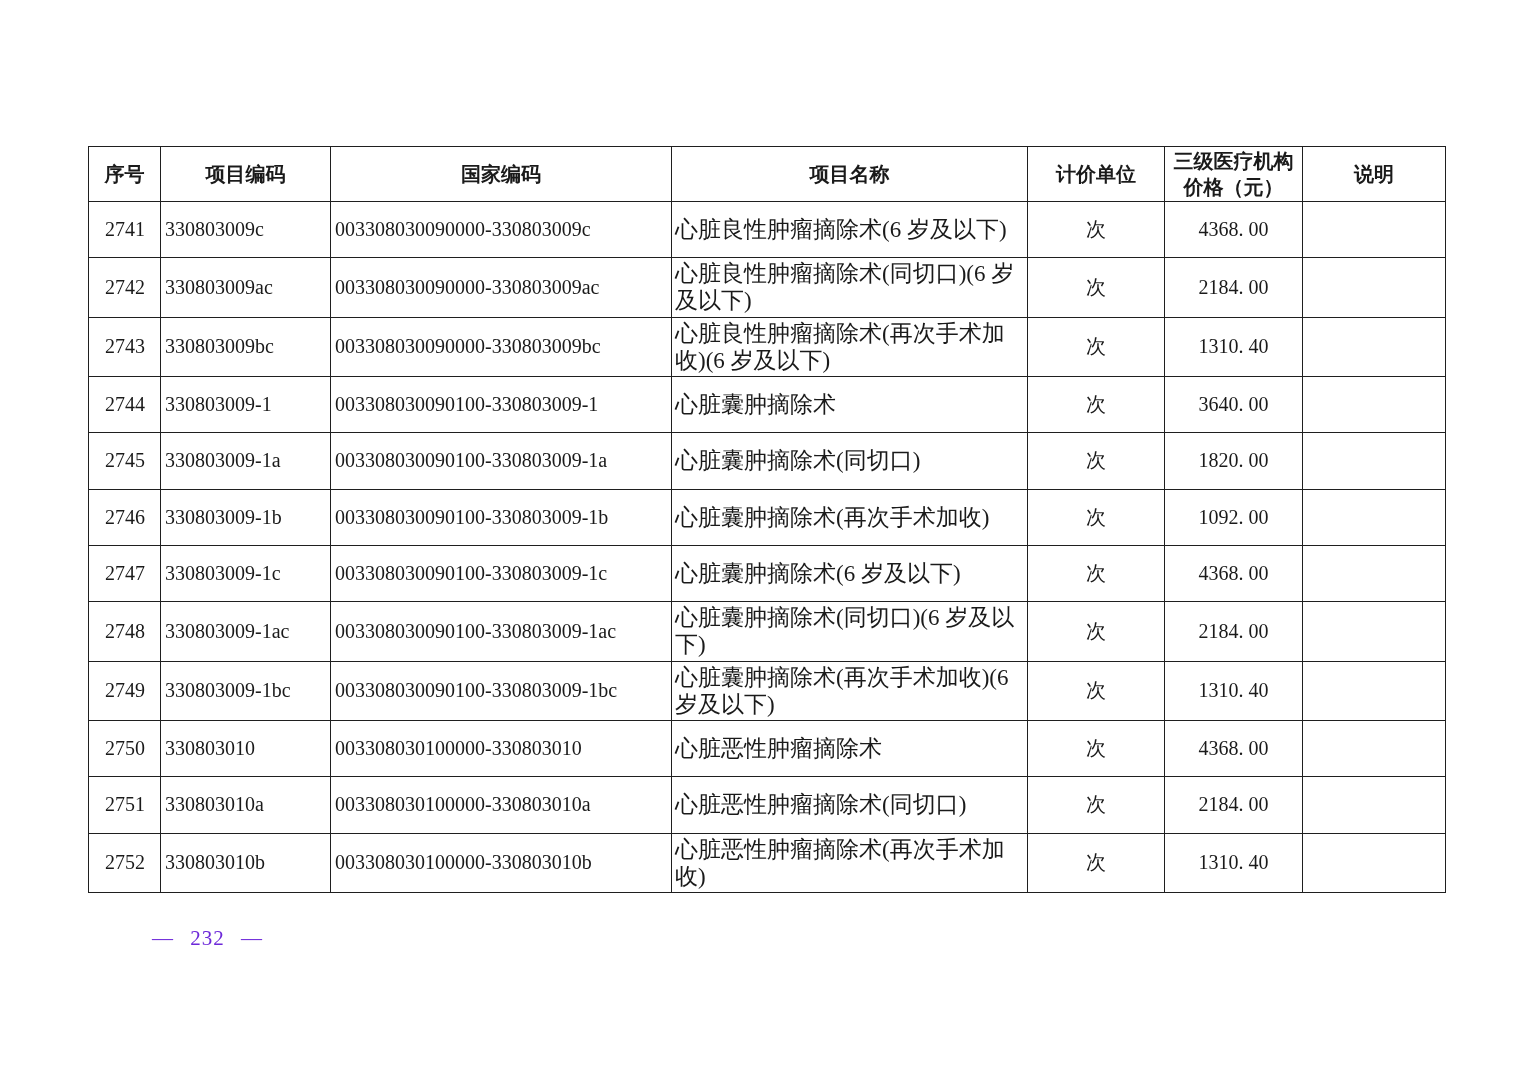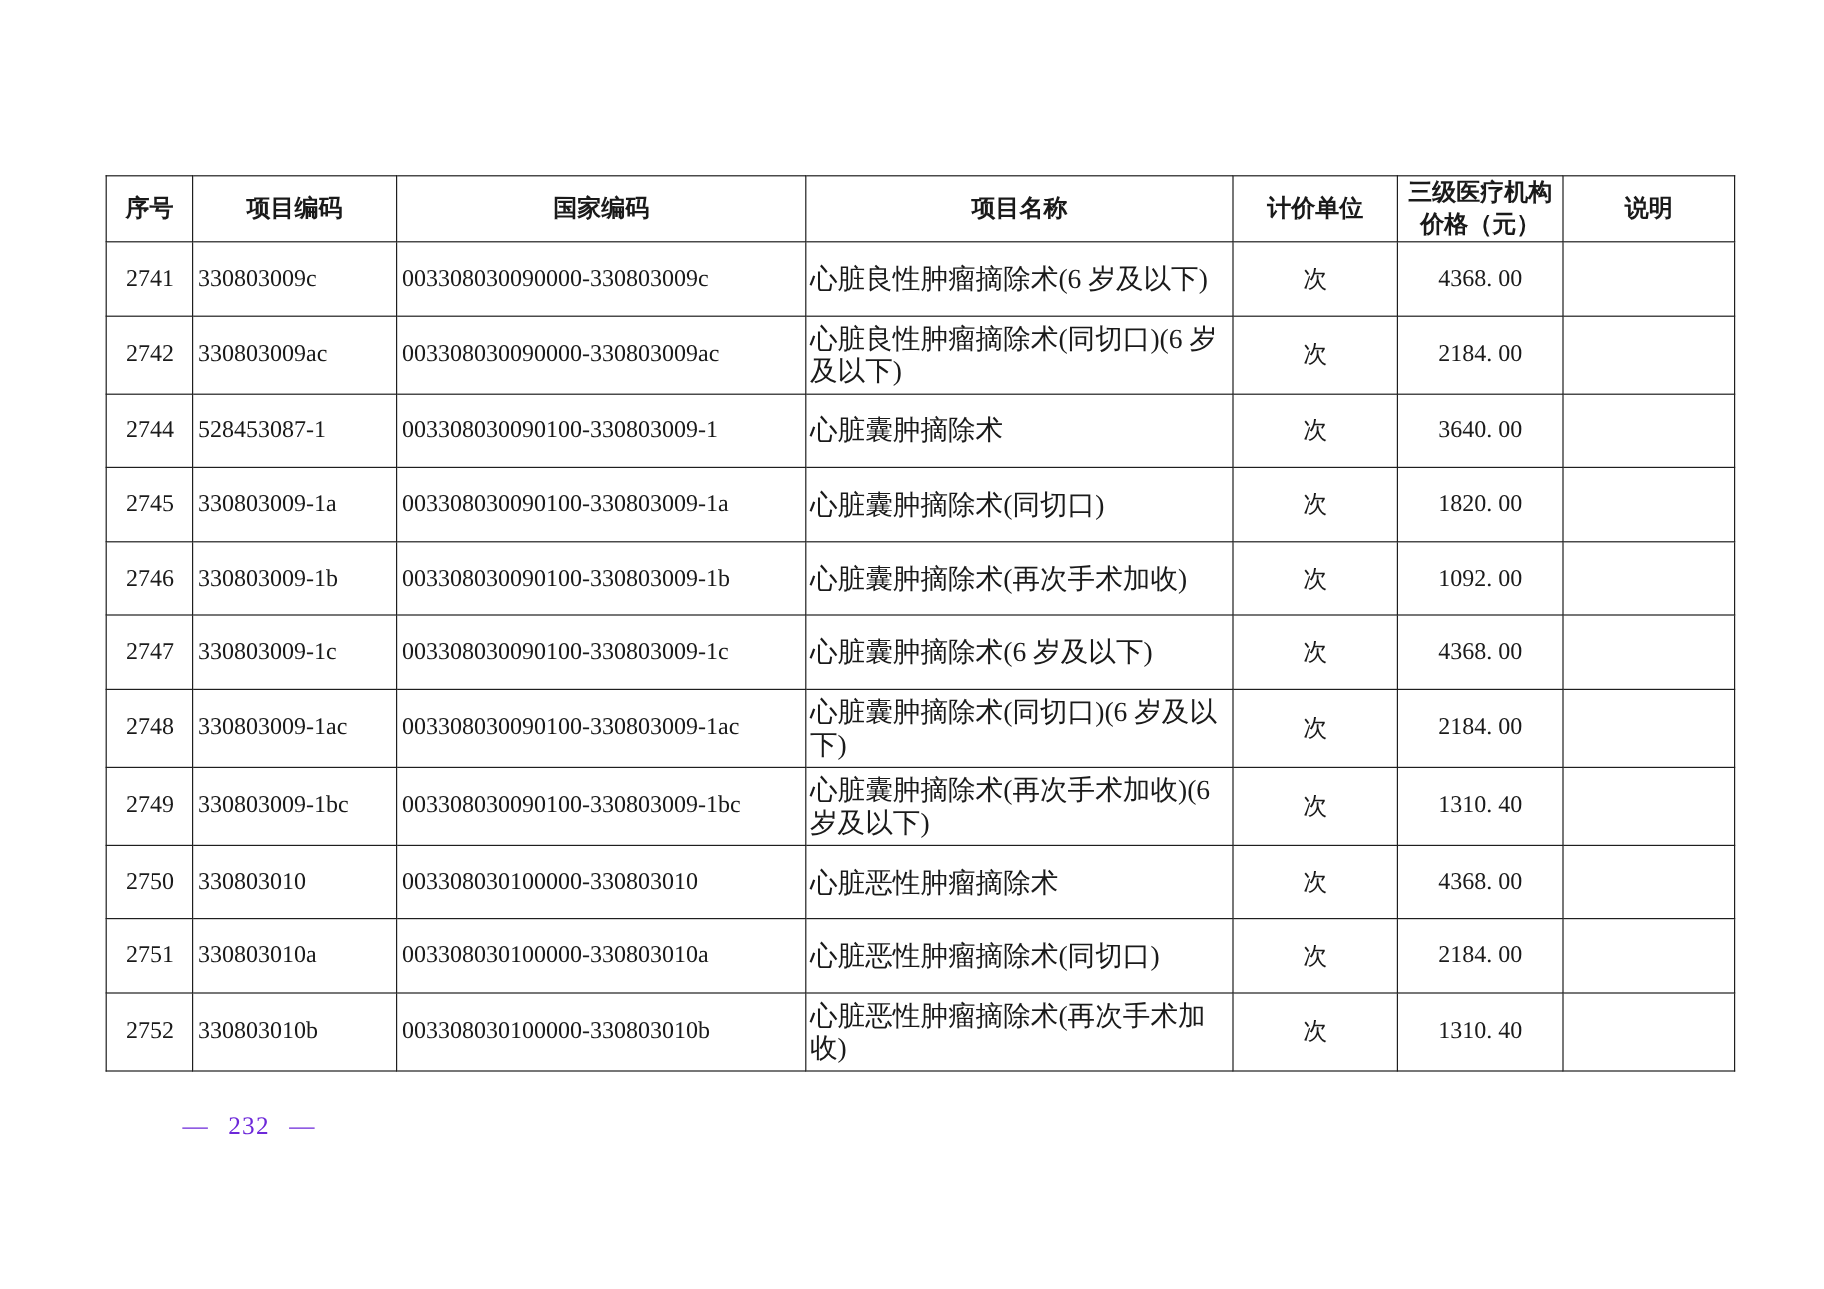--- a/index.html
+++ b/index.html
@@ -96,22 +96,31 @@
         <tr>
           <td class="center">2742</td>
           <td class="left">330803009ac</td>
           <td class="left">003308030090000-330803009ac</td>
           <td class="name">心脏良性肿瘤摘除术(同切口)(6 岁及以下)</td>
           <td class="center">次</td>
           <td class="center">2184. 00</td>
           <td class="center"></td>
         </tr>
         <tr>
+          <td class="center">2743</td>
+          <td class="left">330803009bc</td>
+          <td class="left">003308030090000-330803009bc</td>
+          <td class="name">心脏良性肿瘤摘除术(再次手术加收)(6 岁及以下)</td>
+          <td class="center">次</td>
+          <td class="center">1310. 40</td>
+          <td class="center"></td>
+        </tr>
+        <tr>
           <td class="center">2744</td>
-          <td class="left">528453087-1</td>
+          <td class="left">330803009-1</td>
           <td class="left">003308030090100-330803009-1</td>
           <td class="name">心脏囊肿摘除术</td>
           <td class="center">次</td>
           <td class="center">3640. 00</td>
           <td class="center"></td>
         </tr>
         <tr>
           <td class="center">2745</td>
           <td class="left">330803009-1a</td>
           <td class="left">003308030090100-330803009-1a</td>

